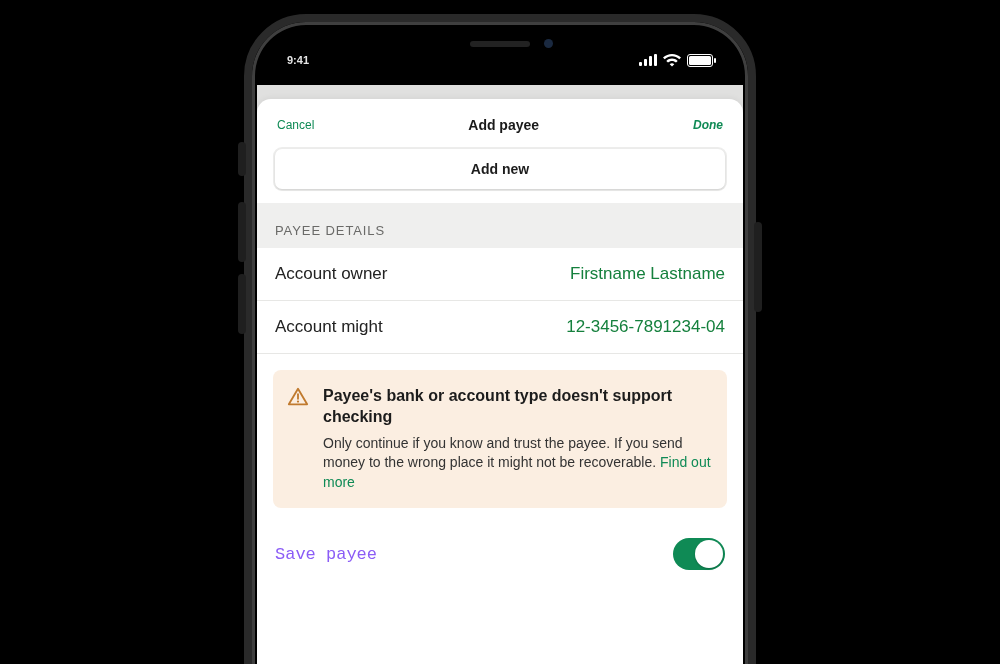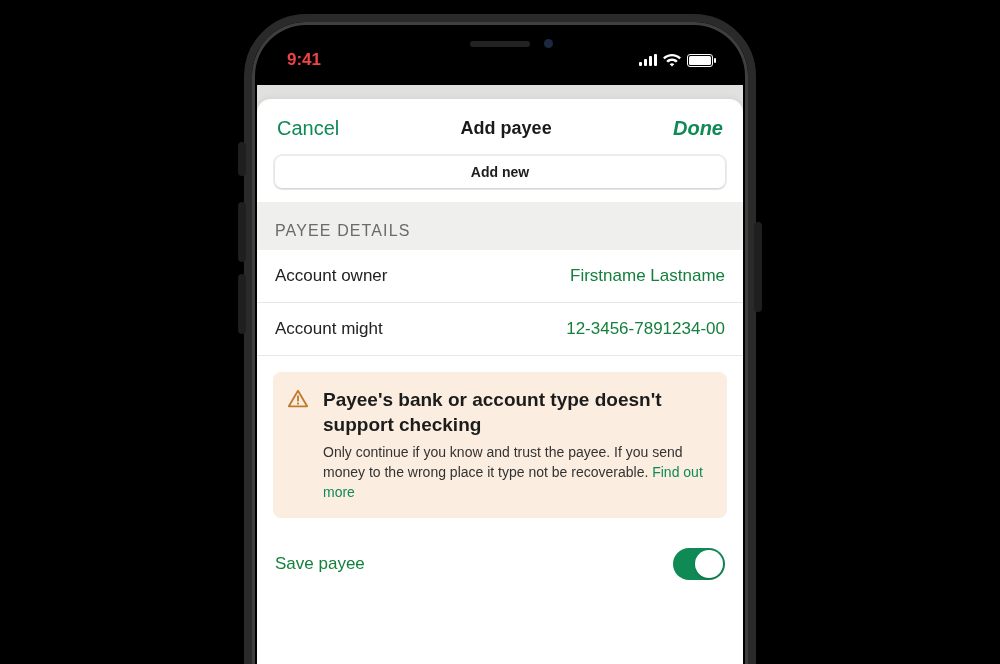--- a/index.html
+++ b/index.html
@@ -32,23 +32,23 @@
   .btn-voldn { left: -14px; top: 252px; width: 8px; height: 60px; }
   .btn-power { right: -14px; top: 200px; width: 8px; height: 90px; }
 
   
   .statusbar {
     height: 54px;
     display: flex;
     align-items: center;
     justify-content: space-between;
     padding: 12px 30px 0;
-    color: #ef4444;
+    color: #e5e5e5;
     font-weight: 600;
-    font-size: 17px;
+    font-size: 11px;
   }
   .status-icons { display: flex; align-items: center; gap: 6px; }
   .sig { display: inline-flex; align-items: flex-end; gap: 2px; height: 12px; }
   .sig i { width: 3px; background: #fff; border-radius: 1px; display: block; }
   .sig i:nth-child(1){height:4px}.sig i:nth-child(2){height:7px}.sig i:nth-child(3){height:10px}.sig i:nth-child(4){height:12px}
   .batt { width: 26px; height: 13px; border: 1.5px solid #fff; border-radius: 3px; position: relative; }
   .batt::after { content:""; position:absolute; right:-4px; top:3px; width:2px; height:5px; background:#fff; border-radius:1px; }
   .batt::before { content:""; position:absolute; left:1px; top:1px; right:1px; bottom:1px; background:#fff; border-radius:1.5px; }
 
   
@@ -71,69 +71,69 @@
     background: #fff;
     border-top-left-radius: 14px; border-top-right-radius: 14px;
     box-shadow: 0 -1px 6px rgba(0,0,0,.06);
   }
 
   
   .nav {
     display: flex; align-items: center; justify-content: space-between;
     padding: 18px 20px 14px;
   }
-  .nav .link { color: #0f8a55; font-size: 20px; }
+  .nav .link { color: #0f8a55; font-size: 12px; }
   .nav .done { font-weight: 700; font-style: italic; }
-  .nav .title { color: #1a1a1a; font-size: 18px; font-weight: 700; text-align: right; }
+  .nav .title { color: #1a1a1a; font-size: 14px; font-weight: 700; text-align: right; }
 
   
   .segwrap { padding: 0 16px 12px; }
   .seg {
     display: flex; background: #ededec; border-radius: 9px; padding: 2px;
-    height: 36px;
+    height: 44px;
   }
   .seg div {
     flex: 1; display:flex; align-items:center; justify-content:center;
     font-size: 14px; font-weight: 600; color: #1d1d1d; border-radius: 7px;
   }
   .seg .active { background: #fff; box-shadow: 0 1px 2px rgba(0,0,0,.12); }
 
   
   .section-header {
     background: #efefee; color: #6a6a68;
-    font-size: 16px; letter-spacing: .07em;
+    font-size: 13px; letter-spacing: .07em;
     padding: 20px 18px 10px;
   }
 
   
   .row {
     display:flex; justify-content:space-between; align-items:center;
     padding: 16px 18px; font-size: 17px; color: #1b1b1b;
     border-bottom: 1px solid #e7e7e5;
     background:#fff;
   }
   .row .val { color: #15803d; }
   .row .lbl { color: #222; }
 
   
   .warnwrap { padding: 16px; }
   .warn {
     background: #fbeee1; border-radius: 8px; padding: 16px 16px 16px 50px;
     position: relative; font-size: 14px; color: #333; line-height: 1.4;
   }
-  .warn h4 { font-size: 19px; font-weight: 700; color: #1c1c1c; margin-bottom: 6px; line-height: 1.3; }
+  .warn h4 { font-size: 16px; font-weight: 700; color: #1c1c1c; margin-bottom: 6px; line-height: 1.3; }
   .warn .link { color: #0f8a55; }
   .warn-icon {
     position: absolute; left: 14px; top: 16px; width: 22px; height: 22px;
   }
 
   
   .togglerow {
     display:flex; justify-content:space-between; align-items:center;
-    padding: 14px 18px 8px; font-size: 17px; color: #15803d;
+    padding: 14px 18px 8px; font-size: 17px; color: #8b5cf6; font-family: Liberation Mono, monospace;
   }
   .switch {
     width: 52px; height: 32px; background: #0f8a55; border-radius: 16px; position: relative;
   }
   .switch .knob {
     position: absolute; width: 28px; height: 28px; background:#fff; border-radius:50%;
     right: 2px; top: 2px; box-shadow: 0 1px 2px rgba(0,0,0,.25);
   }
 </style>
 </head>
@@ -184,32 +184,32 @@
         </div>
 
         <div class="section-header">PAYEE DETAILS</div>
 
         <div class="row">
           <span class="lbl">Account owner</span>
           <span class="val">Firstname Lastname</span>
         </div>
         <div class="row">
           <span class="lbl">Account might</span>
-          <span class="val">12-3456-7891234-00</span>
+          <span class="val">12-3456-7891234-04</span>
         </div>
 
         <div class="warnwrap">
           <div class="warn">
             <svg class="warn-icon" viewBox="0 0 24 24">
               <path fill="none" stroke="#c07a2e" stroke-width="2" stroke-linejoin="round" d="M12 3 L22 20 H2 Z"></path>
               <line x1="12" y1="9" x2="12" y2="14" stroke="#c07a2e" stroke-width="2" stroke-linecap="round"></line>
               <circle cx="12" cy="17" r="1.2" fill="#c07a2e"></circle>
             </svg>
             <h4>Payee's bank or account type doesn't support checking</h4>
-            <span>Only continue if you know and trust the payee. If you send money to the wrong place it type not be recoverable. </span><span class="link">Find out more</span>
+            <span>Only continue if you know and trust the payee. If you send money to the wrong place it might not be recoverable. </span><span class="link">Find out more</span>
           </div>
         </div>
 
         <div class="togglerow">
           <span>Save payee</span>
           <span class="switch">
             <span class="knob"></span>
           </span>
         </div>
 

